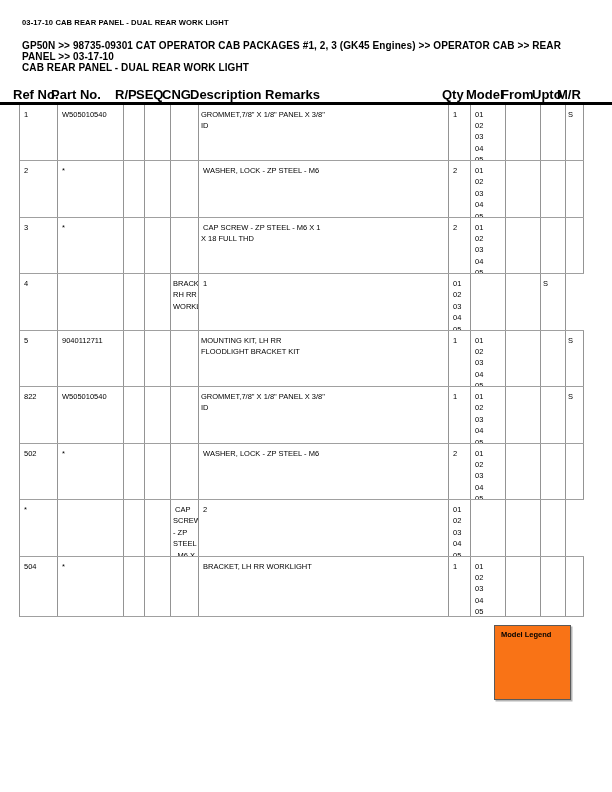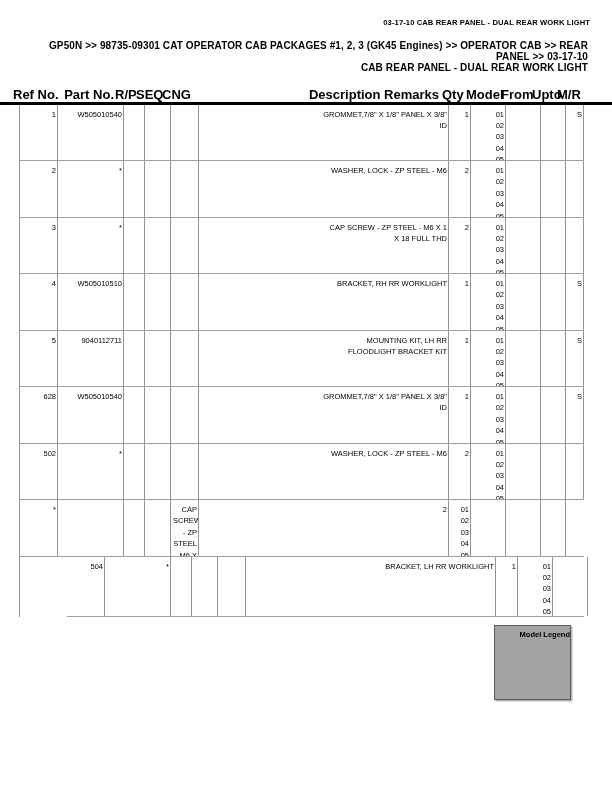--- a/index.html
+++ b/index.html
@@ -4,21 +4,20 @@
 <style>
   html,body{margin:0;padding:0;background:#e8e8e8;}
   .page{
     position:relative;
     width:612px;height:792px;
     background:#ffffff;
     font-family:"Liberation Sans", sans-serif;
     color:#000;
     overflow:hidden;
     margin:0 auto;
-    text-align:right;
   }
   .doc-title{
     position:absolute;left:22px;top:18px;width:568px;
     font-size:7.6px;font-weight:bold;letter-spacing:.1px;
   }
   .breadcrumb{
     position:absolute;left:22px;top:41px;width:566px;
     font-size:10px;font-weight:bold;line-height:10.8px;
     white-space:pre-line;letter-spacing:.1px;
   }
@@ -38,36 +37,36 @@
   .table{
     position:absolute;left:19px;top:104.5px;width:564px;
     border-left:1px solid #949494;
     font-size:7.5px;
   }
   .row{
     height:56.5px;
     border-bottom:1px solid #a0a0a0;
     box-sizing:border-box;
   }
-  .row:last-child{height:60px;margin-left:47px;}
+  .row:last-child{height:60px;}
   .cell{
     border-right:1px solid #949494;
     padding:4px 1px 0 4px;
     line-height:11.4px;
     white-space:pre-wrap;
     overflow:hidden;
     box-sizing:border-box;
   }
   .cell.desc{padding-left:2px;}
   .cell.mr{padding-left:2px;}
   .legend{
     position:absolute;left:494px;top:625px;width:77px;height:75px;
     border:1px solid #5a5a5a;
     box-shadow:1.5px 1.5px 0 #b5b5b5;
-    background:#a3a3a3;
+    background:#f97316;
     font-size:7.5px;
     box-sizing:border-box;
     padding:4px 0 0 6px;
   }
   .legend-title{font-weight:bold;margin-bottom:4px;}
   .legend-item{line-height:11.3px;}
 </style>
 </head>
 <body>
 
@@ -146,21 +145,20 @@
 03
 04
 05</div>
       <div class="cell"></div>
       <div class="cell"></div>
       <div class="cell mr"></div>
     </div>
 
     <div class="row grid-cols">
       <div class="cell">4</div>
-      <div class="cell">W505010510</div>
       <div class="cell"></div>
       <div class="cell"></div>
       <div class="cell"></div>
       <div class="cell desc">BRACKET, RH RR WORKLIGHT</div>
       <div class="cell">1</div>
       <div class="cell">01
 02
 03
 04
 05</div>
@@ -182,21 +180,21 @@
 02
 03
 04
 05</div>
       <div class="cell"></div>
       <div class="cell"></div>
       <div class="cell mr">S</div>
     </div>
 
     <div class="row grid-cols">
-      <div class="cell">628</div>
+      <div class="cell">822</div>
       <div class="cell">W505010540</div>
       <div class="cell"></div>
       <div class="cell"></div>
       <div class="cell"></div>
       <div class="cell desc">GROMMET,7/8" X 1/8" PANEL X 3/8"
 ID</div>
       <div class="cell">1</div>
       <div class="cell">01
 02
 03

